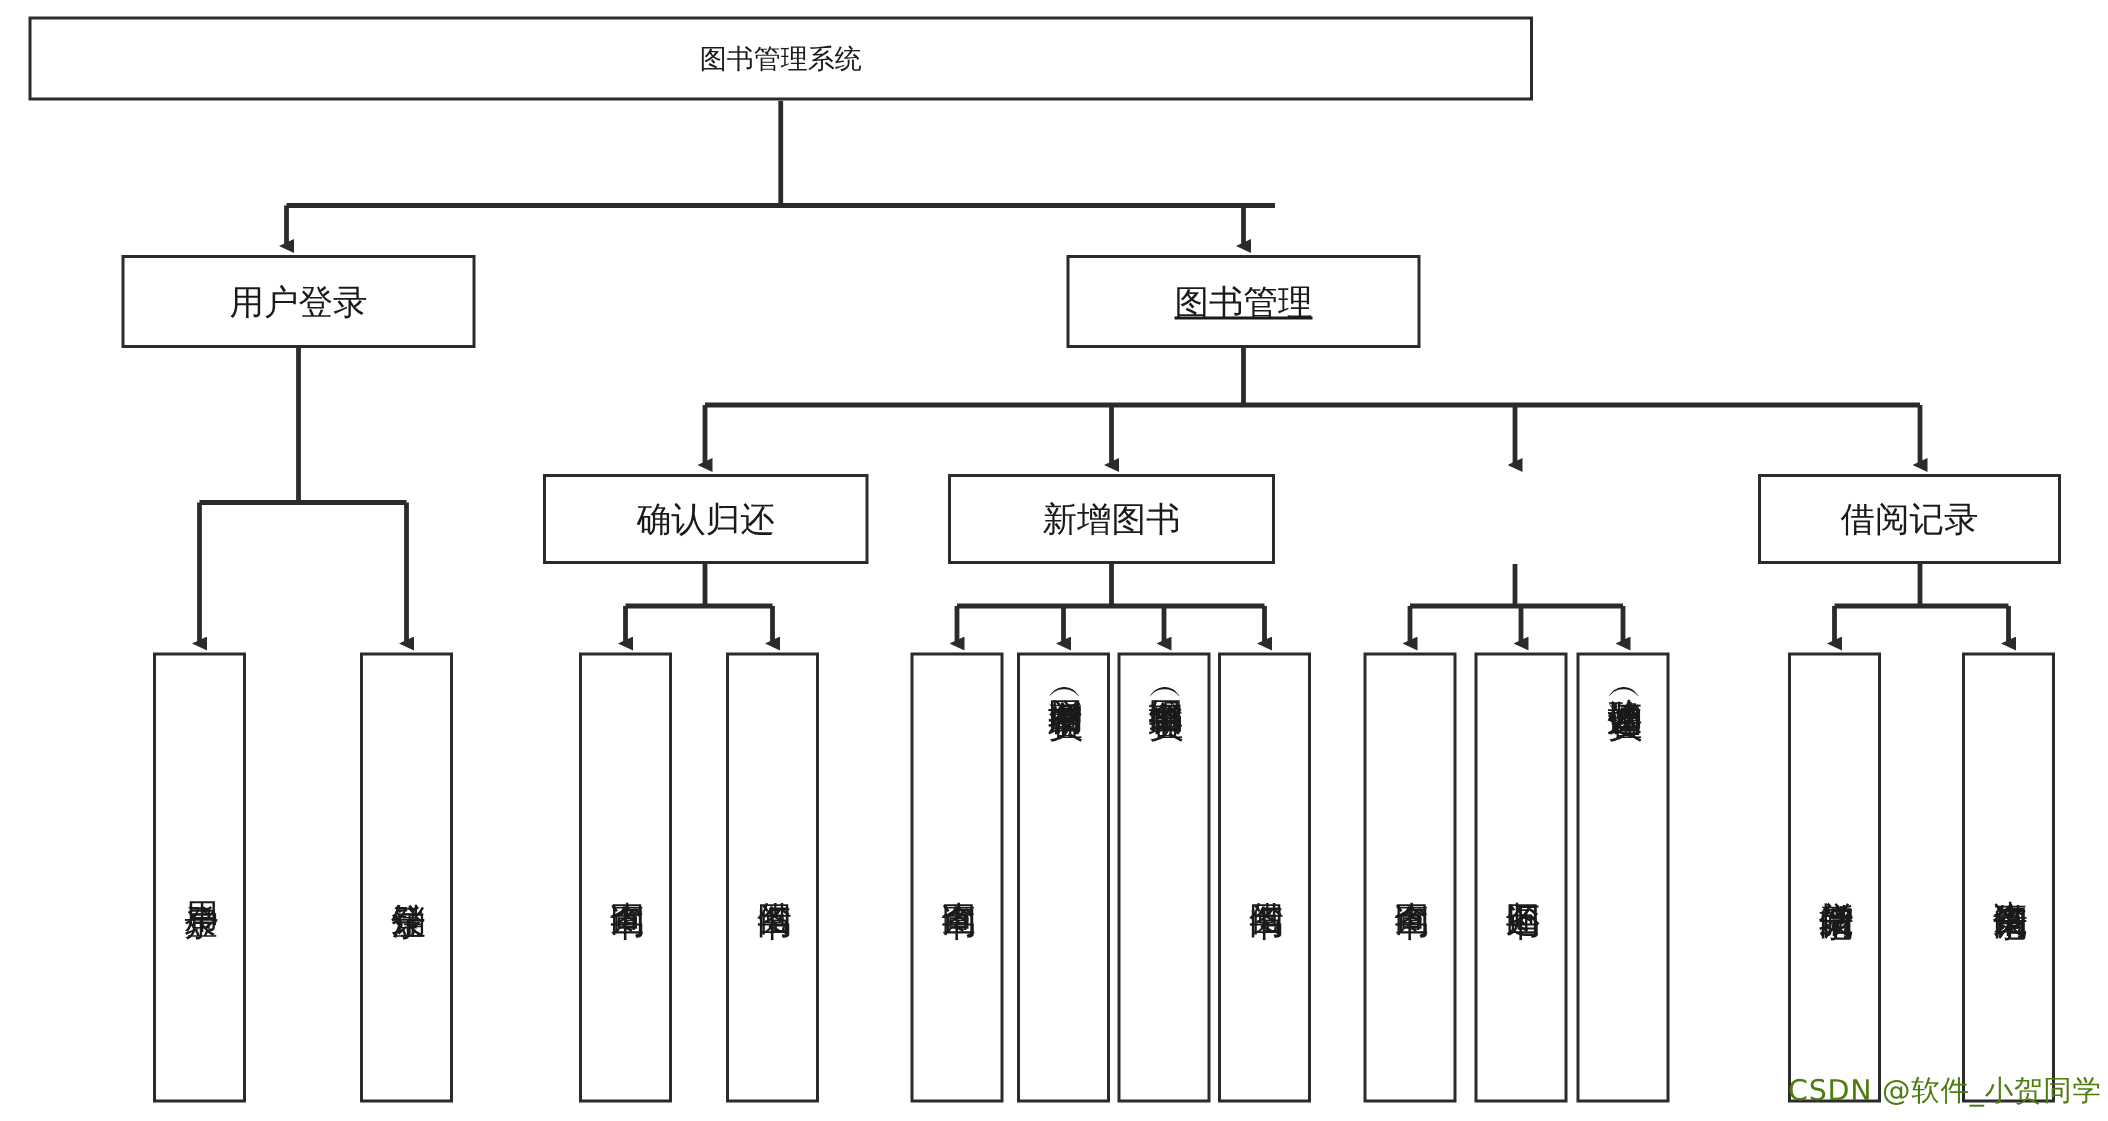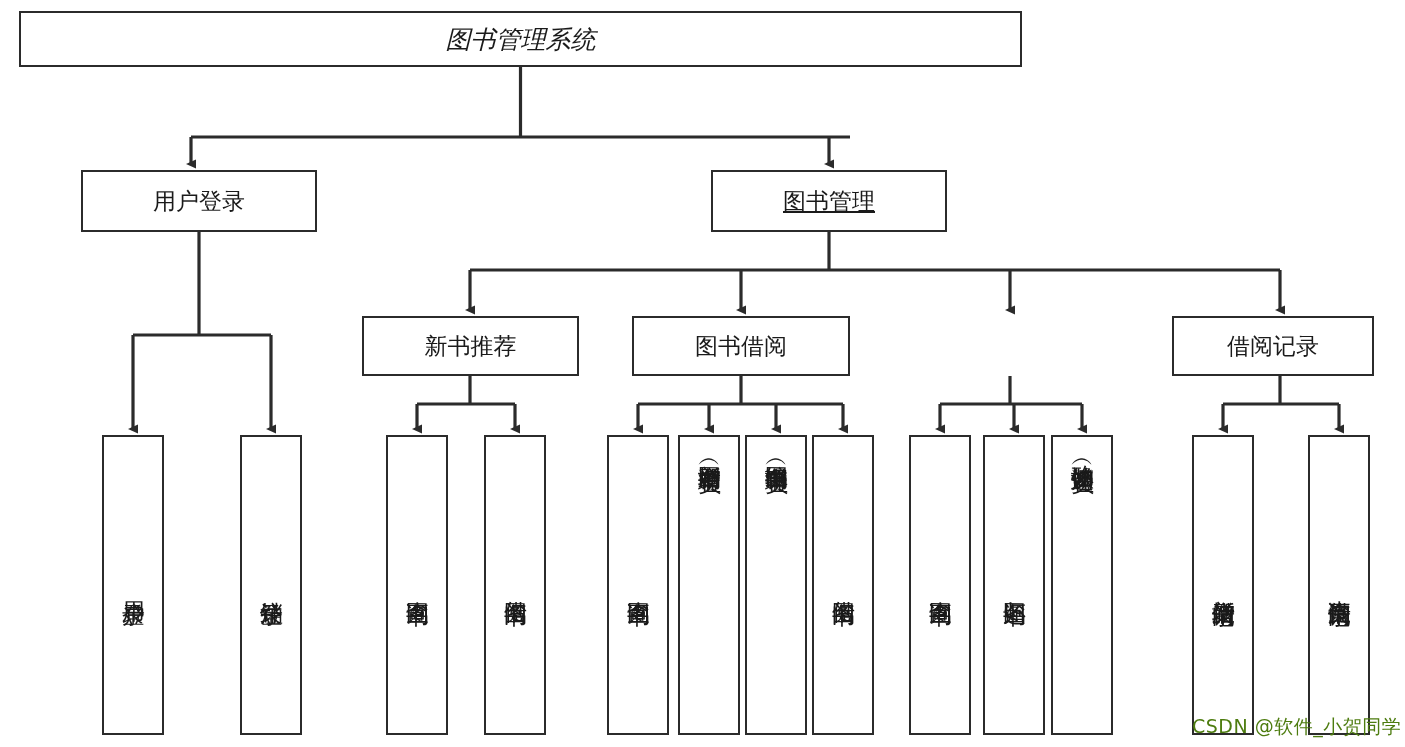--- a/index.html
+++ b/index.html
@@ -29,22 +29,21 @@
   .node {
     position: absolute;
     border: 2px solid #2b2b2b;
     background: #ffffff;
     display: flex;
     align-items: center;
     justify-content: center;
     color: #1a1a1a;
   }
   .node.root {
-    font-size: 25px;
-    font-style: italic;
+    font-size: 18px;
   }
   .node.lvl2 {
     font-size: 23px;
   }
   .node.lvl3 {
     font-size: 23px;
   }
   .node.leaf {
     font-size: 23px;
     align-items: flex-start;
@@ -133,24 +132,24 @@
   </div>
 
   <div class="node lvl2" style="left:81px; top:170px; width:236px; height:62px;">
     <span>用户登录</span>
   </div>
   <div class="node lvl2" style="left:711px; top:170px; width:236px; height:62px;text-decoration:underline;">
     <span>图书管理</span>
   </div>
 
   <div class="node lvl3" style="left:362px; top:316px; width:217px; height:60px;">
-    <span>新书推荐</span>
+    <span>确认归还</span>
   </div>
   <div class="node lvl3" style="left:632px; top:316px; width:218px; height:60px;">
-    <span>图书借阅</span>
+    <span>新增图书</span>
   </div>
   <div class="node lvl3" style="left:1172px; top:316px; width:202px; height:60px;">
     <span>借阅记录</span>
   </div>
 
   <div class="node leaf center-v" style="left:102px; top:435px; width:62px; height:300px;">
     <span class="vtext">用户登录</span>
   </div>
   <div class="node leaf center-v" style="left:240px; top:435px; width:62px; height:300px;">
     <span class="vtext">注销登录</span>

